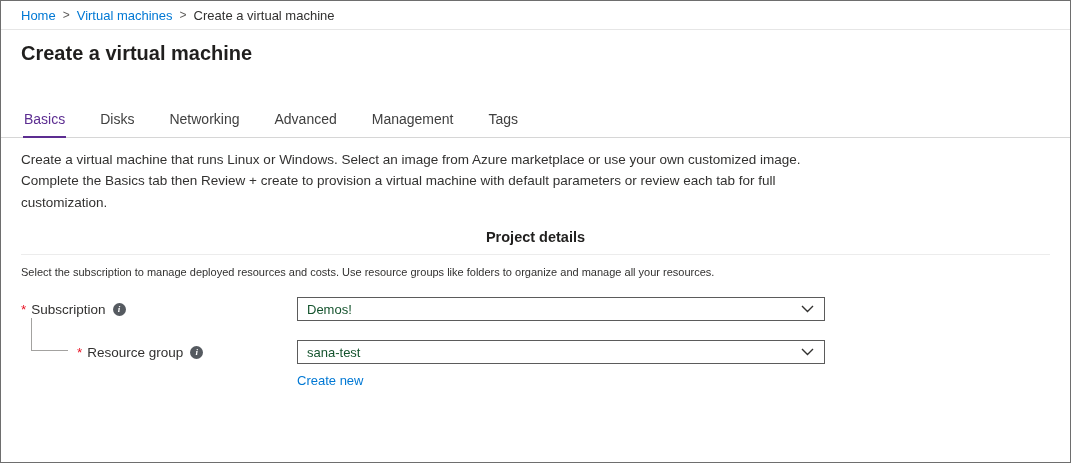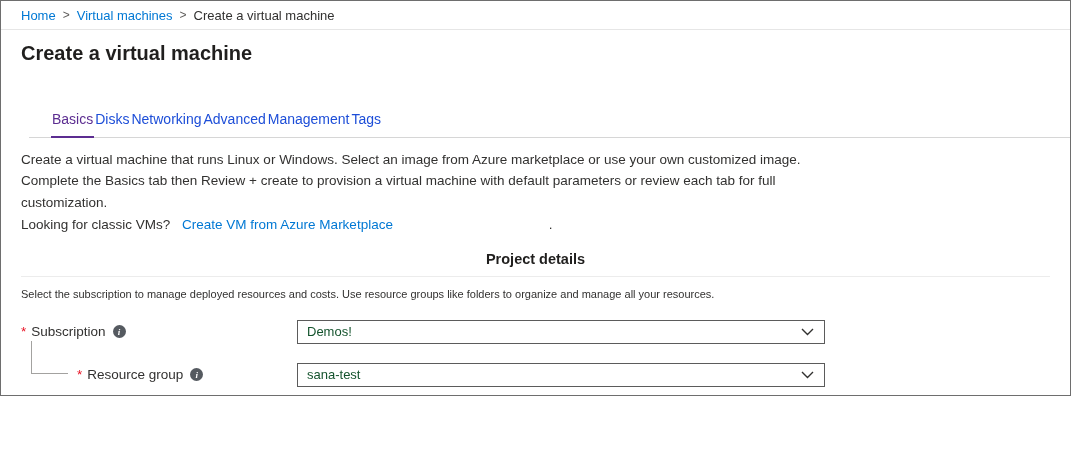--- a/index.html
+++ b/index.html
@@ -1,19 +1,19 @@
 <!DOCTYPE html>
 <html><head>
 <meta charset="utf-8">
 <style>
   html, body { margin: 0; padding: 0; background: #ffffff; }
   body { font-family: "Liberation Sans", sans-serif; color: #323130; -webkit-font-smoothing: antialiased; }
 
   .page {
-    width: 1071px; height: 396px;
+    width: 1071px; height: 463px;
     background: #fff;
     border: 1px solid #6e6e6e;
     box-sizing: border-box;
     position: relative;
     overflow: hidden;
   }
 
   
   .breadcrumb {
     height: 29px;
@@ -28,28 +28,27 @@
   .crumb-sep { color: #605e5c; margin: 0 7px; font-size: 12px; }
 
   
   .page-title {
     font-size: 20px; font-weight: 700; color: #201f1e;
     padding: 12px 20px 4px 20px;
   }
 
   
   .tabs {
-    display: flex; 
+    display: flex; gap: 33px;
     padding: 0 22px;
     margin-top: 36px;
     border-bottom: 1px solid #d6d6d6;
-    margin-left: 28px;
   }
   .tab {
-    font-size: 14px; color: #1d4ed8;
+    font-size: 14px; color: #404040;
     padding: 6px 1px 9px 1px;
     cursor: pointer;
     border-bottom: 2px solid transparent;
     margin-bottom: -1px;
     white-space: nowrap;
   }
   .tab.active { color: #5c2d91; border-bottom-color: #5c2d91; }
 
   
   .intro {
@@ -142,25 +141,20 @@
     <div class="tab">Disks</div>
     <div class="tab">Networking</div>
     <div class="tab">Advanced</div>
     <div class="tab">Management</div>
     <div class="tab">Tags</div>
   </div>
 
   <div class="intro">
     <div class="intro-line">Create a virtual machine that runs Linux or Windows. Select an image from Azure marketplace or use your own customized image.</div>
     <div class="intro-line">Complete the Basics tab then Review + create to provision a virtual machine with default parameters or review each tab for full customization.</div>
-    <div class="classic-line">
-      <span>Looking for classic VMs?</span>
-      <a class="inline-link classic-link">Create VM from Azure Marketplace</a>
-      <span class="classic-dot">.</span>
-    </div>
   </div>
 
   <div class="section-heading">Project details</div>
   <div class="section-desc">Select the subscription to manage deployed resources and costs. Use resource groups like folders to organize and manage all your resources.</div>
 
   <div class="form-area">
     <div class="connector"></div>
 
     <div class="form-row">
       <div class="label-cell">

